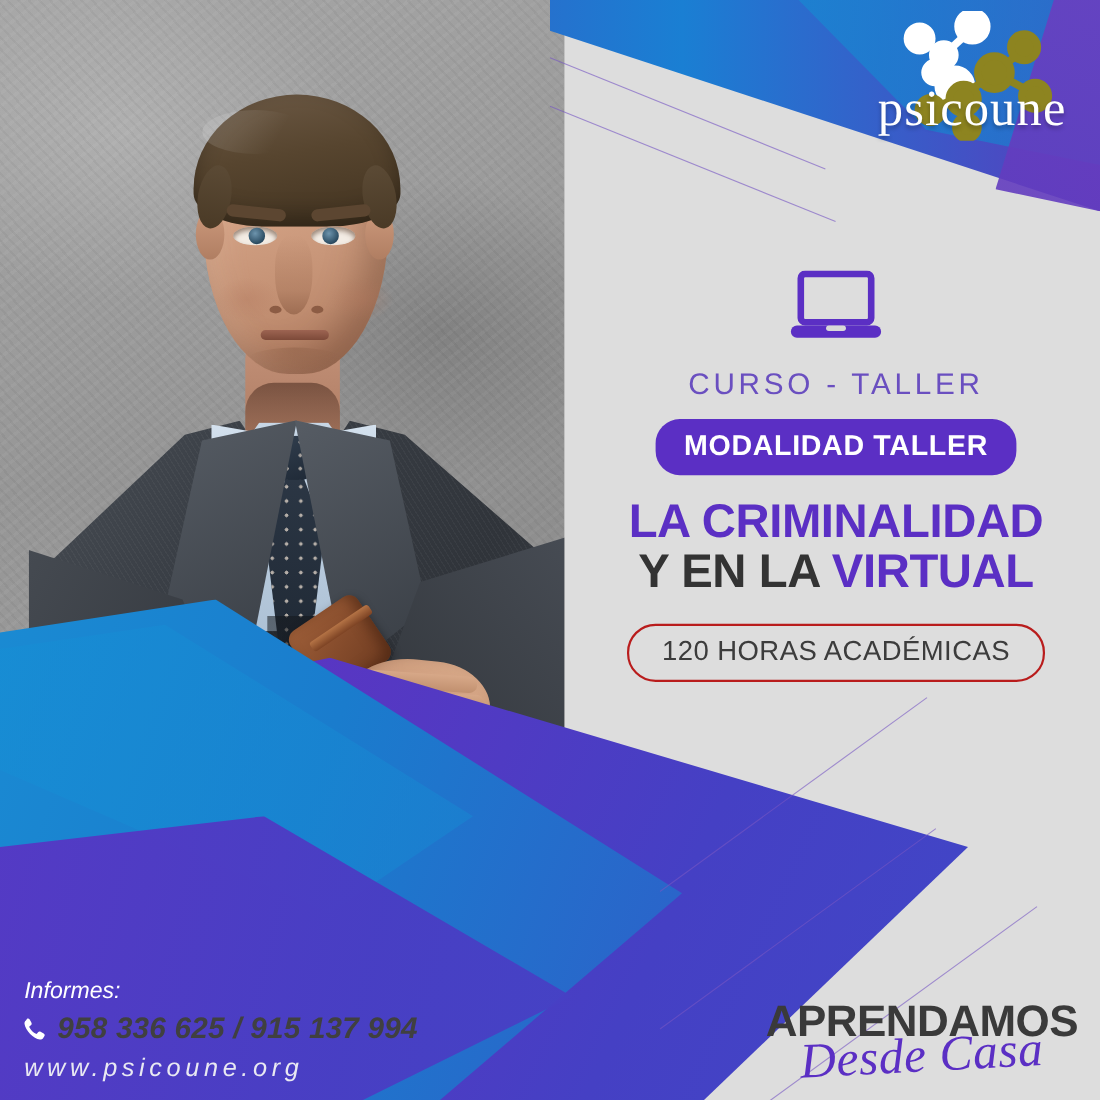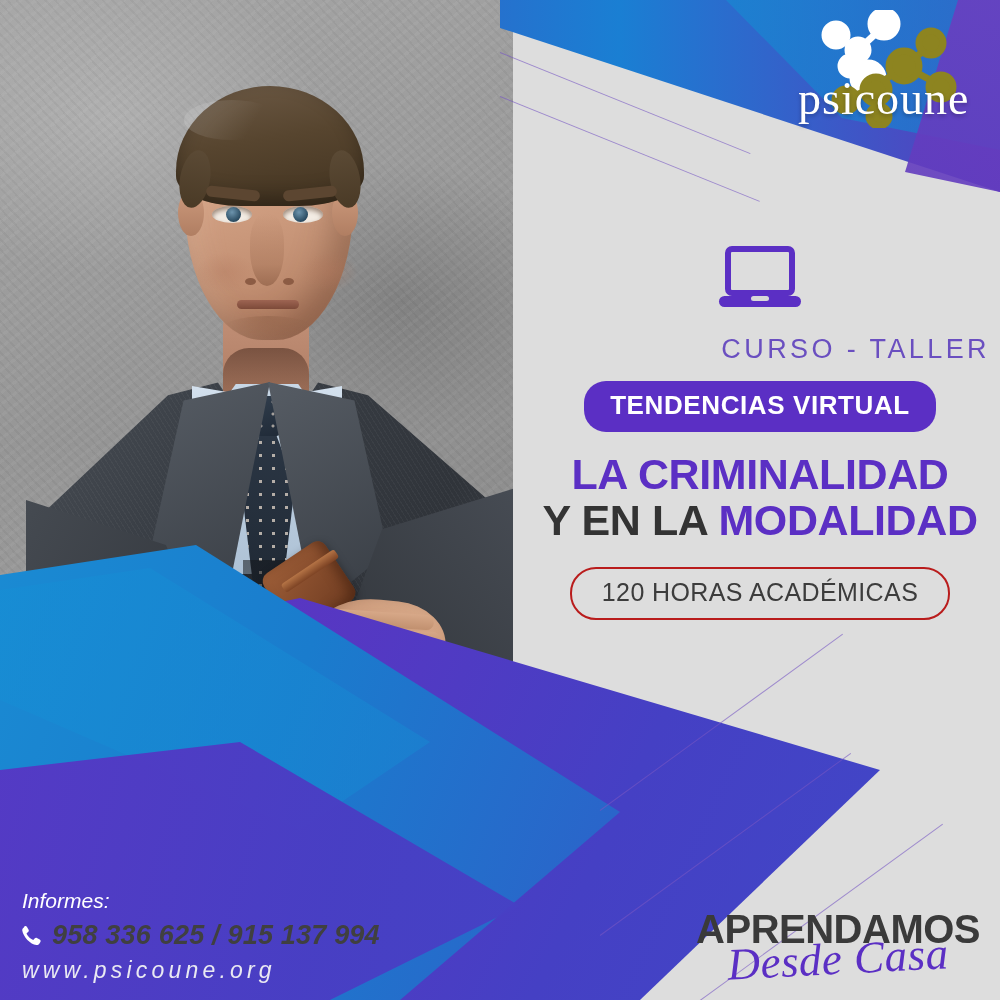--- a/index.html
+++ b/index.html
@@ -308,21 +308,20 @@
 
   
   .content{
     position:absolute; left:530px; top:246px;
     width:460px; text-align:center;
   }
   .laptop-icon{ display:block; margin:0 auto 22px; }
   .eyebrow{
     font-size:27px; letter-spacing:3.4px; color:#6a4fc0; font-weight:400;
     margin-bottom:16px;
-    text-align:right;
   }
   .badge{
     display:inline-block;
     background:#5b2fc4; color:#fff;
     font-size:26px; font-weight:bold; letter-spacing:.6px;
     padding:9px 26px 11px; border-radius:22px;
     margin-bottom:20px;
   }
   .title{
     font-size:43px; font-weight:bold; line-height:1.06;
@@ -470,25 +469,25 @@
 
   <div class="content">
     <svg class="laptop-icon" width="86" height="66" viewBox="0 0 86 66">
       <rect x="11" y="3" width="64" height="44" rx="4" fill="none" stroke="#5b2fc4" stroke-width="6"></rect>
       <rect x="2" y="50" width="82" height="11" rx="5.5" fill="#5b2fc4"></rect>
       <rect x="34" y="50" width="18" height="5" rx="2.5" fill="#d8d8d8"></rect>
     </svg>
 
     <div class="eyebrow">CURSO - TALLER</div>
 
-    <div class="badge">TENDENCIAS VIRTUAL</div>
+    <div class="badge">MODALIDAD TALLER</div>
 
     <div class="title">
       <div class="p">LA CRIMINALIDAD</div>
-      <div><span>Y EN LA </span><span class="p">MODALIDAD</span></div>
+      <div><span>Y EN LA </span><span class="p">VIRTUAL</span></div>
     </div>
 
     <div class="hours">120 HORAS ACADÉMICAS</div>
   </div>
 
   <div class="contact">
     <div class="informes">Informes:</div>
     <div class="phone-row">
       <svg width="24" height="24" viewBox="0 0 24 24">
         <path fill="#ffffff" d="M6.6 2.2c.8-.5 1.9-.2 2.4.7l1.6 2.8c.4.8.2 1.8-.5 2.3l-1.2.9c-.3.2-.4.6-.2 1 .6 1.3 1.5 2.5 2.6 3.5 1 1 2.2 1.8 3.4 2.4.4.2.8.1 1-.2l.9-1.2c.5-.7 1.5-.9 2.3-.5l2.8 1.6c.9.5 1.2 1.6.7 2.4l-1.1 1.8c-.6 1-1.8 1.5-3 1.3-3-.5-6.2-2.4-8.9-5.1C6.7 13 4.8 9.8 4.3 6.8c-.2-1.2.3-2.4 1.3-3z"></path>

